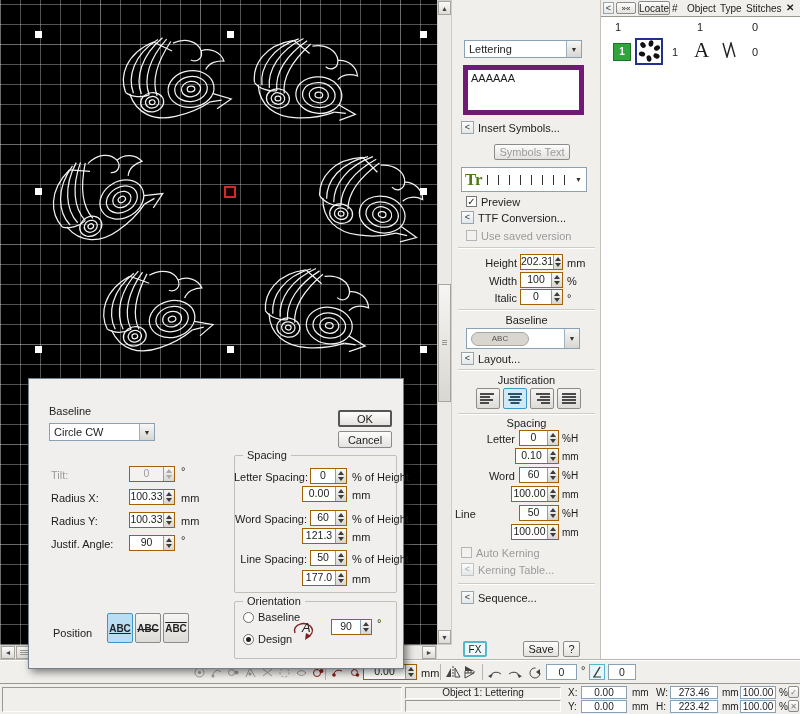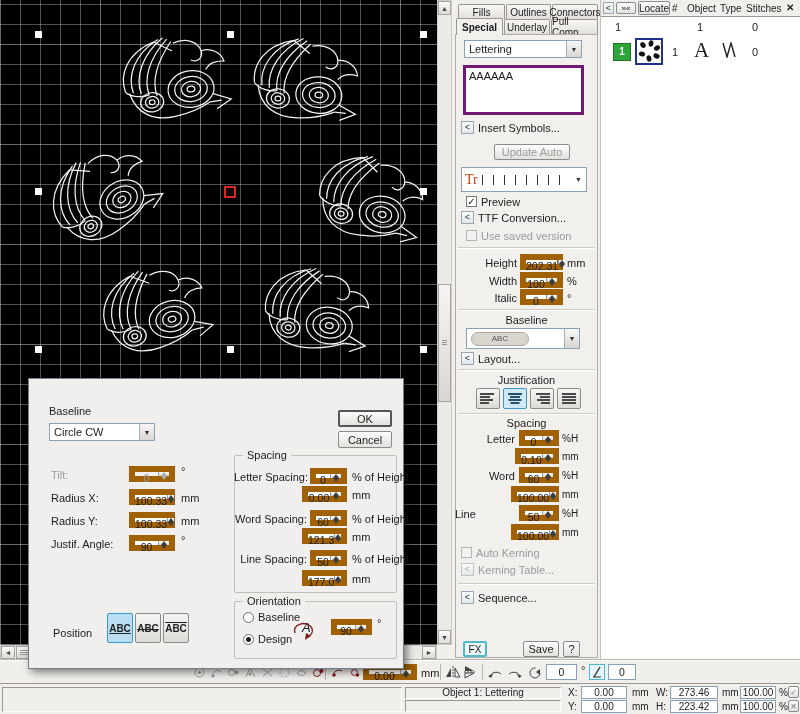--- a/index.html
+++ b/index.html
@@ -21,21 +21,21 @@
   .motif svg{width:100%;height:100%;overflow:visible;}
   .handle{position:absolute;width:7px;height:7px;background:#fff;}
   #rot-center{position:absolute;left:224px;top:186px;width:12px;height:12px;border:2px solid #d22a2a;background:rgba(60,0,0,.4);}
   
   .sbar{position:absolute;background:#eceae6;border:1px solid #cfcdc8;}
   .sbtn{position:absolute;background:linear-gradient(#fbfbfa,#dddbd6);border:1px solid #a7a49e;color:#444;font-size:7px;display:flex;align-items:center;justify-content:center;}
   .sthumb{position:absolute;background:linear-gradient(#f6f5f3,#d9d7d2);border:1px solid #a7a49e;}
   .sthumb:after{content:"";position:absolute;left:3px;right:3px;top:50%;height:5px;margin-top:-3px;
     background:repeating-linear-gradient(0deg,#9a978f 0 1px,transparent 1px 2px);}
   
-  .fieldbox{position:absolute;height:16px;display:flex;border:6px solid #a16207;background:#fff;}
+  .fieldbox{position:absolute;height:16px;display:flex;border:1px solid #a16207;background:#fff;}
   .fieldbox.dis2{background:#f3f2f0;}
   .fval{flex:1;text-align:center;font-size:10.5px;line-height:13px;}
   .spin{width:11px;background:linear-gradient(#f9f9f8,#d8d6d2);border-left:1px solid #8aa0b5;display:flex;flex-direction:column;align-items:center;justify-content:space-evenly;}
   .su{width:0;height:0;border-left:3px solid transparent;border-right:3px solid transparent;border-bottom:4px solid #3c3c3c;}
   .sd{width:0;height:0;border-left:3px solid transparent;border-right:3px solid transparent;border-top:4px solid #3c3c3c;}
   .spin.off .su{border-bottom-color:#a9a9a9;}.spin.off .sd{border-top-color:#a9a9a9;}
   .plainfield{position:absolute;height:16px;border:1px solid #8aa0b5;background:#fff;text-align:center;font-size:10.5px;line-height:14px;}
   .wbtn{position:absolute;border:1px solid #8b8b8b;border-radius:2px;background:linear-gradient(#fdfdfc,#e4e2de);display:flex;align-items:center;justify-content:center;font-size:11px;cursor:default;}
   .cbtn{position:absolute;width:13px;height:13px;border:1px solid #9aa6ad;background:linear-gradient(#fafcfc,#e2e8ea);font-size:9px;line-height:10px;text-align:center;color:#333;}
   .chk{position:absolute;width:11px;height:11px;border:1px solid #777;background:#fff;font-size:10px;line-height:9px;text-align:center;color:#222;}
@@ -137,55 +137,34 @@
   <div class="sbar" style="left:0;top:645px;width:437px;height:15px">
     <div class="sbtn" style="left:0;top:0;width:14px;height:13px">
         <span>◄</span>
       </div>
     <div class="sthumb" style="left:15px;top:0;width:180px;height:13px"></div>
     <div class="sbtn" style="left:421px;top:0;width:14px;height:13px">
         <span>►</span>
       </div>
   </div>
 
-  <div class="abs" style="left:452px;top:0;width:148px;height:660px;background:#f1efec">
-    <div class="tab" style="left:6px;top:4px;width:47px">
-        <span>Fills</span>
-      </div>
-    <div class="tab" style="left:54px;top:4px;width:45px">
-        <span>Outlines</span>
-      </div>
-    <div class="tab" style="left:100px;top:4px;width:46px">
-        <span>Connectors</span>
-      </div>
-    <div class="tab active" style="left:4px;top:18px;width:47px">
-        <span>Special</span>
-      </div>
-    <div class="tab" style="left:52px;top:19px;width:46px">
-        <span>Underlay</span>
-      </div>
-    <div class="tab" style="left:99px;top:19px;width:47px">
-        <span>Pull Comp</span>
-      </div>
-    <div class="abs" style="left:3px;top:34px;width:143px;height:624px;border:1px solid #b0ada7;background:#f2f0ed"></div>
-  </div>
 
   <div class="combo" style="left:464px;top:40px;width:118px;height:18px">
     <span class="cval">Lettering</span>
     <span class="carr">▼</span>
   </div>
-  <div class="abs" style="left:463px;top:65px;width:121px;height:50px;border:3px solid #701a75;background:#fff;font-size:11px;padding:2px 3px"><span>AAAAAA</span></div>
+  <div class="abs" style="left:463px;top:65px;width:121px;height:50px;border:5px solid #701a75;background:#fff;font-size:11px;padding:2px 3px"><span>AAAAAA</span></div>
   <div class="cbtn" style="left:461px;top:121px"><span>&lt;</span></div>
   <div class="lbl" style="left:478px;top:122px">Insert Symbols...</div>
   <div class="wbtn" style="left:494px;top:144px;width:76px;height:16px;color:#9b9b9b">
-      <span>Update Auto</span>
+      <span>Symbols Text</span>
     </div>
 
   <div class="combo" style="left:461px;top:167px;width:126px;height:25px">
-    <span style="font-family:'Liberation Serif',serif;font-weight:normal;color:#c2410c;font-size:14px;padding-left:3px">Tr</span>
+    <span style="font-family:'Liberation Serif',serif;font-weight:bold;color:#4d7c0f;font-size:17px;padding-left:3px">Tr</span>
     <span style="flex:1;height:10px;margin:0 4px;background:repeating-linear-gradient(90deg,#333 0 1px,transparent 1px 11px)"></span>
     <span class="carr" style="border-left:none;background:none">▼</span>
   </div>
   <div class="chk" style="left:466px;top:196px"><span>✓</span></div>
   <div class="lbl" style="left:481px;top:196px">Preview</div>
   <div class="cbtn" style="left:461px;top:211px"><span>&lt;</span></div>
   <div class="lbl" style="left:478px;top:212px">TTF Conversion...</div>
   <div class="chk off disd" style="left:466px;top:230px"></div>
   <div class="lbl dis" style="left:481px;top:230px">Use saved version</div>
   <div class="sep" style="left:458px;top:247px;width:137px"></div>

